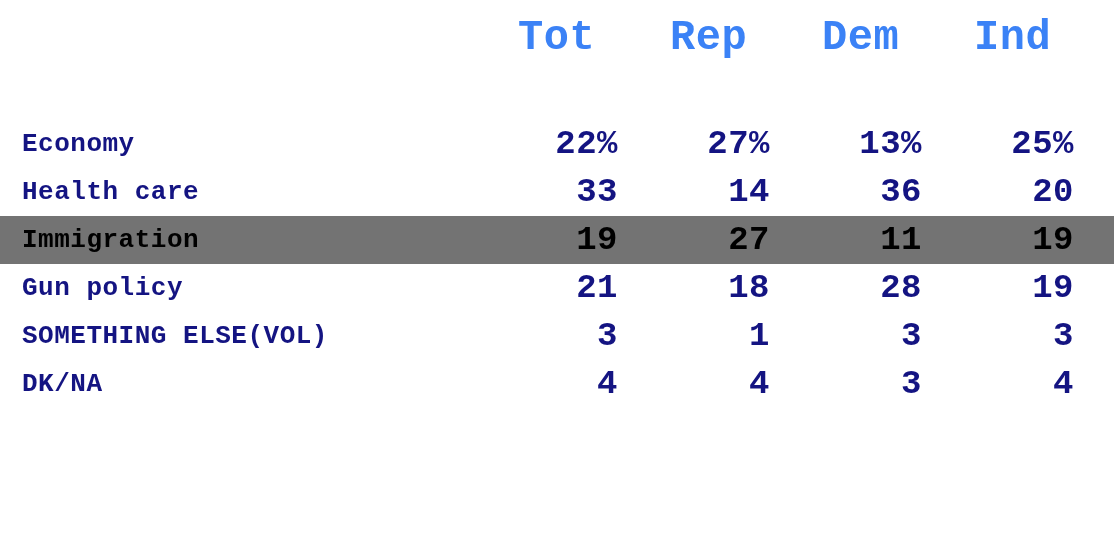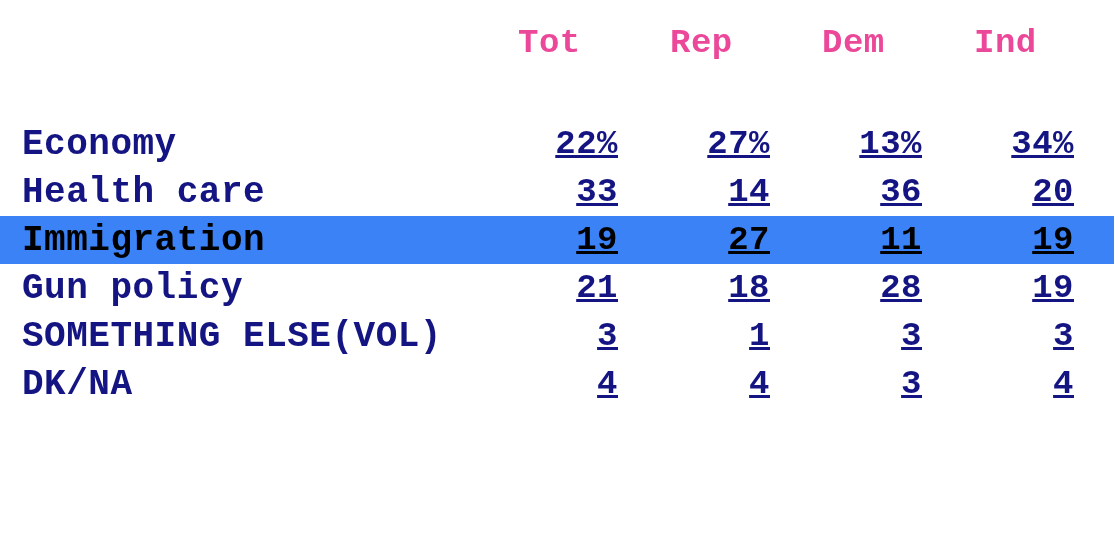--- a/index.html
+++ b/index.html
@@ -42,56 +42,55 @@
     margin: 0;
     border: none;
     font-weight: bold;
     white-space: pre;
   }
 
   
   tr.header-row { height: 62px; }
   tr.header-row th {
     vertical-align: bottom;
-    font-size: 34px;
-    color: #ec4899;
+    font-size: 42px;
+    color: #3b82f6;
     letter-spacing: 0.5px;
   }
   th.col-head {
     text-align: left;
     padding-left: 18px;
   }
   th.label-head { text-align: left; }
 
   
   tr.gap-row { height: 58px; }
 
   
   tr.data-row { height: 48px; }
 
   td.row-label {
     text-align: left;
     padding-left: 22px;
-    font-size: 36px;
+    font-size: 26px;
     letter-spacing: 0.5px;
     vertical-align: middle;
   }
 
   td.row-value {
     text-align: right;
     padding-right: 34px;
     font-size: 34px;
     letter-spacing: 0.5px;
     vertical-align: middle;
-    text-decoration: underline;
   }
 
   
   tr.data-row.is-highlighted td {
-    background: #3b82f6;
+    background: #737373;
     color: #000000;
   }
   tr.data-row.is-highlighted td.row-label {
     box-shadow: -22px 0 0 #e2f3fa;
   }
 
   
   tr.tail-row { height: 48px; }
 </style>
 </head>
@@ -123,21 +122,21 @@
       </tr>
     </thead>
 
     <tbody>
 
       <tr class="data-row">
         <td class="row-label">Economy</td>
         <td class="row-value">22%</td>
         <td class="row-value">27%</td>
         <td class="row-value">13%</td>
-        <td class="row-value">34%</td>
+        <td class="row-value">25%</td>
         <td></td>
       </tr>
 
 
       <tr class="data-row">
         <td class="row-label">Health care</td>
         <td class="row-value">33</td>
         <td class="row-value">14</td>
         <td class="row-value">36</td>
         <td class="row-value">20</td>

